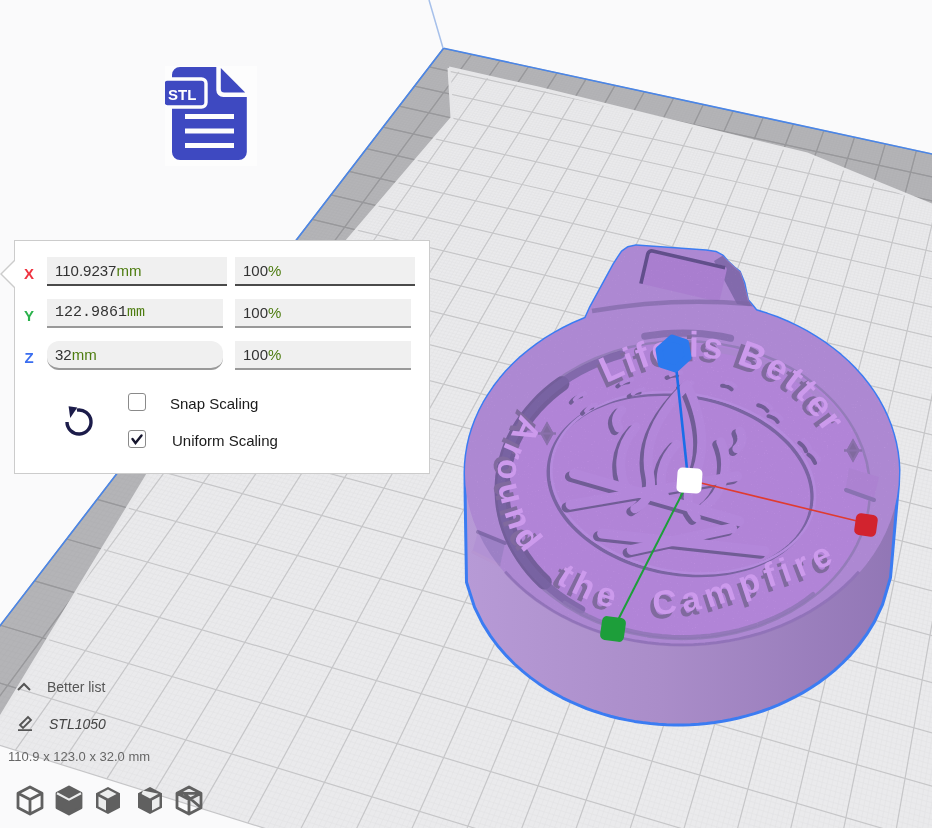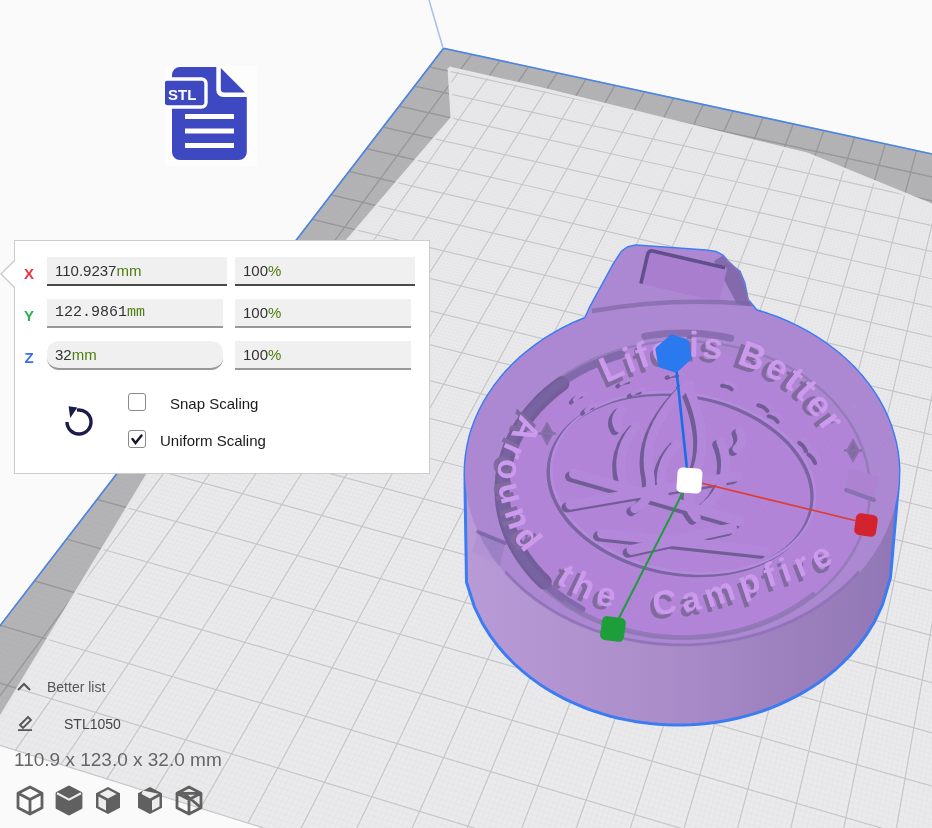--- a/index.html
+++ b/index.html
@@ -639,31 +639,31 @@
 <svg class="abs" style="left:61px;top:404px;" width="36" height="36" viewBox="0 0 36 36">
  <path d="M 15.9 6.2 A 12 12 0 1 1 6.0 18.0" fill="none" stroke="#1c1c4a" stroke-width="3.4"></path>
  <path d="M 7.6 2.3 L 16.3 3.6 L 9.2 14.0 Z" fill="#1c1c4a"></path>
 </svg>
 <div class="abs cb" style="left:128px;top:393px;"></div>
 <div class="abs cblab" style="left:156px;top:395px;margin-left:14px;">Snap Scaling</div>
 <div class="abs cb" style="left:128px;top:430px;"></div>
 <svg class="abs" style="left:128px;top:430px;" width="18" height="18">
     <path d="M4.5 9 l3 4 L13.5 5.5" fill="none" stroke="#16162e" stroke-width="2.4" stroke-linecap="round"></path>
   </svg>
-<div class="abs cblab" style="left:160px;top:432px;">Uniform Scaling</div>
+<div class="abs cblab" style="left:172px;top:432px;">Uniform Scaling</div>
 
 <svg class="abs" style="left:16px;top:681px;" width="16" height="12">
     <path d="M2 9 L8 3 L14 9" fill="none" stroke="#555" stroke-width="2"></path>
   </svg>
 <div class="abs botlab" style="left:47px;top:679px;">Better list</div>
 <svg class="abs" style="left:17px;top:715px;" width="18" height="16">
     <path d="M3 10 L11 2 L14 5 L6 13 Z M1 15.2 L15 15.2" stroke="#555" stroke-width="1.8" fill="none"></path>
   </svg>
-<div class="abs botlab" style="left:64px;top:716px;color:#444;">STL1050</div>
-<div class="abs botlab" style="left:14px;top:749px;font-size:19px;color:#666;">110.9 x 123.0 x 32.0 mm</div>
+<div class="abs botlab" style="left:49px;top:716px;color:#444;font-style:italic;">STL1050</div>
+<div class="abs botlab" style="left:8px;top:749px;font-size:13px;color:#666;">110.9 x 123.0 x 32.0 mm</div>
 
 <svg class="abs" style="left:14px;top:785px;" width="210" height="32" viewBox="0 0 210 32">
  <g stroke="#606060" stroke-width="2.8" fill="none" stroke-linejoin="round">
   <g transform="translate(3,2)">
         <path d="M13 0 L25 6.3 L25 20.7 L13 27 L1 20.7 L1 6.3 Z M1 6.3 L13 12.6 L25 6.3 M13 12.6 L13 27"></path>
       </g>
   <g transform="translate(42,2)">
         <path d="M13 0 L25 6.3 L25 20.7 L13 27 L1 20.7 L1 6.3 Z" fill="#606060"></path>
         <path d="M1 6.3 L13 12.6 L25 6.3" stroke="#eceded" stroke-width="2.2"></path>
       </g>

